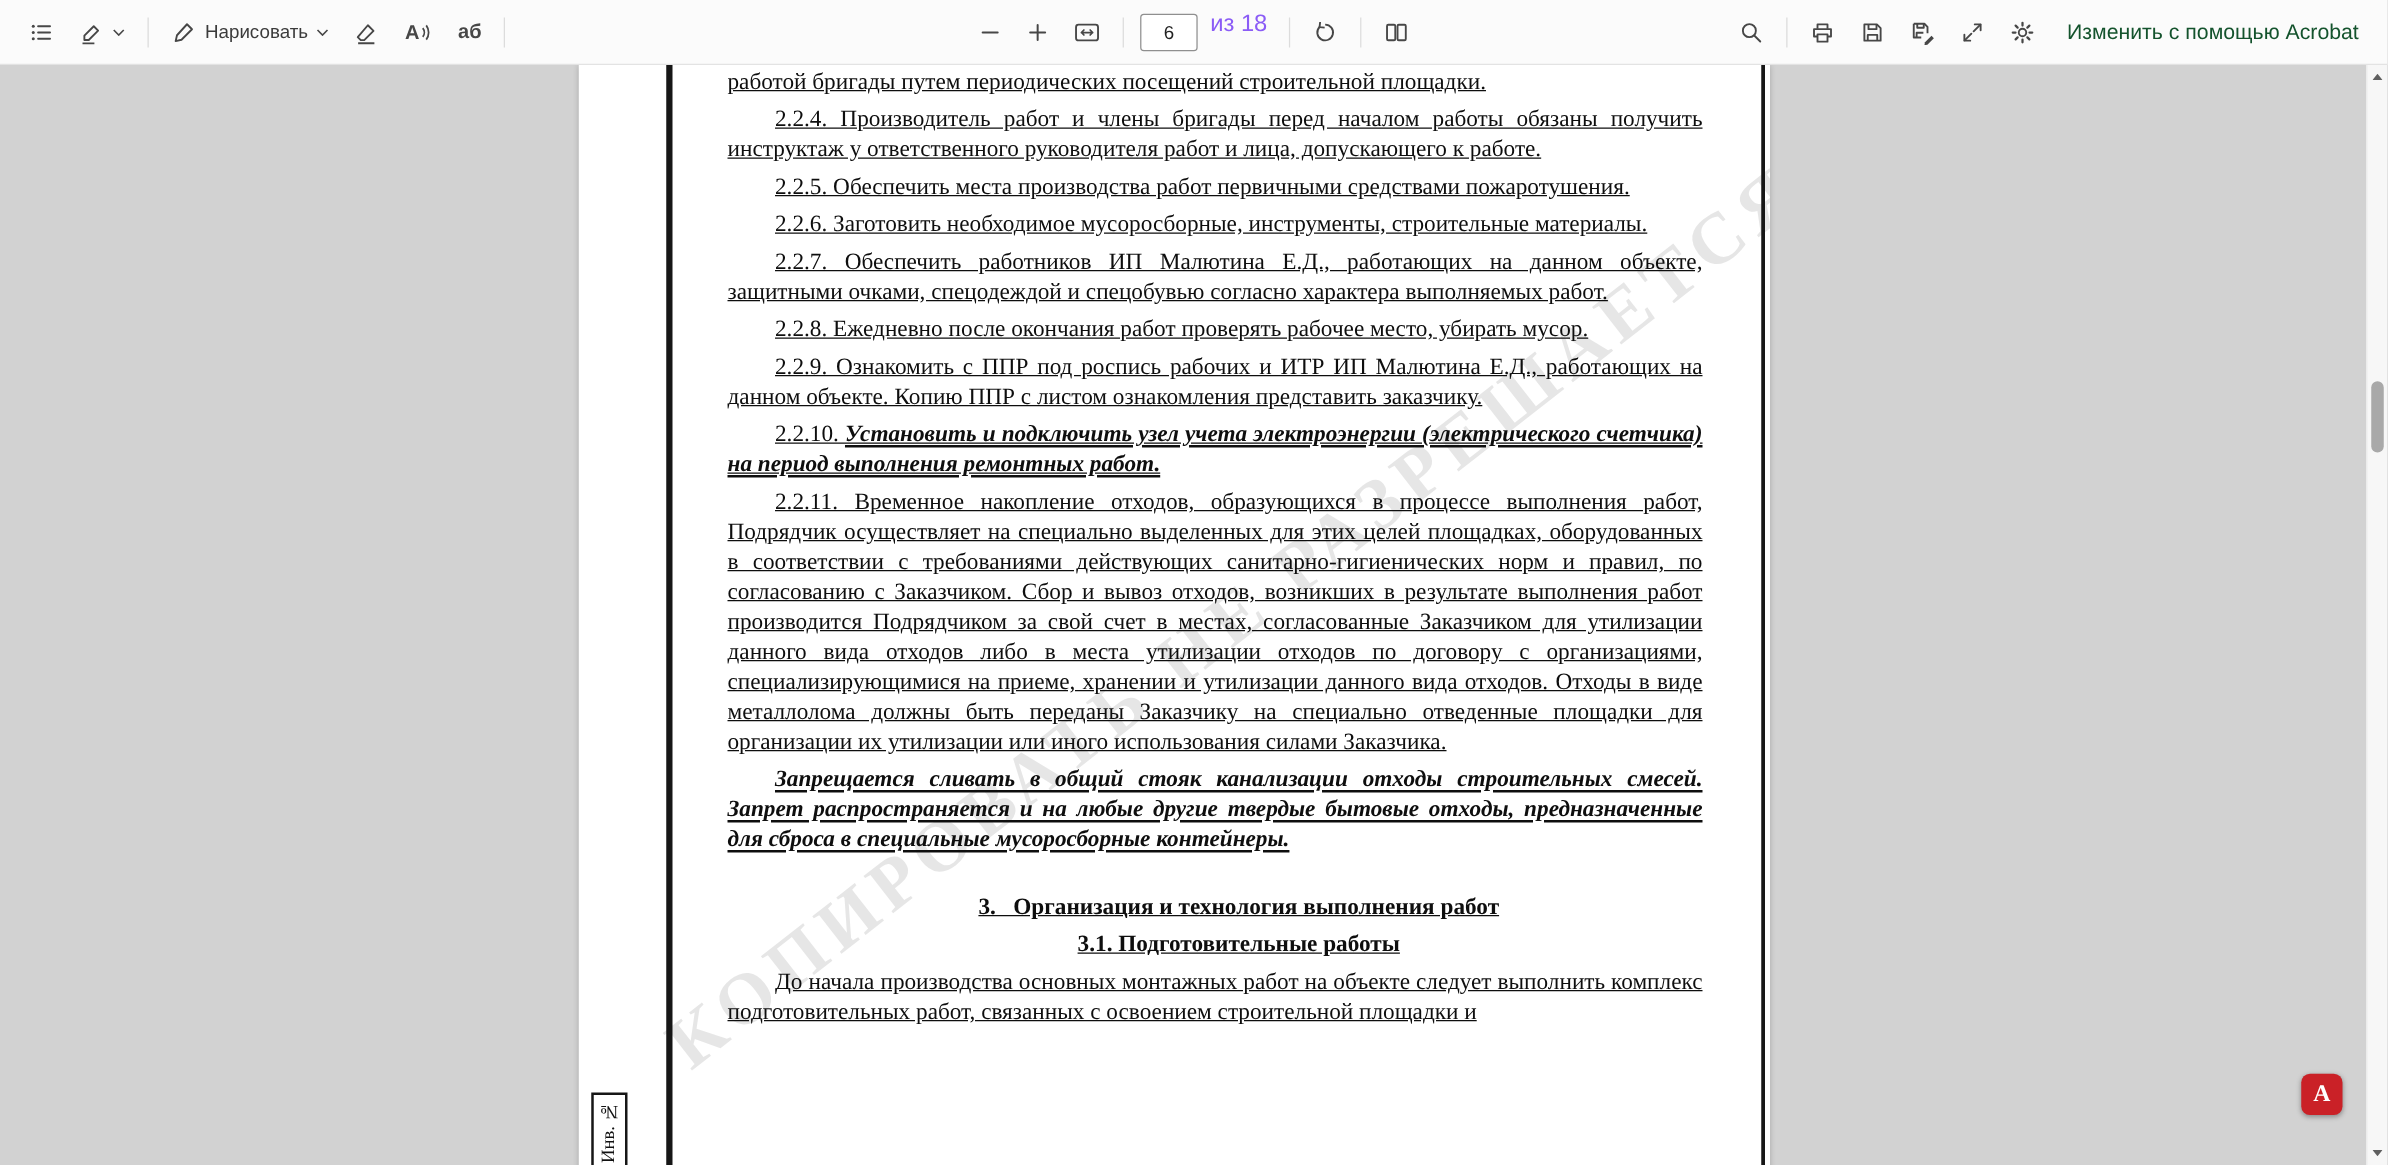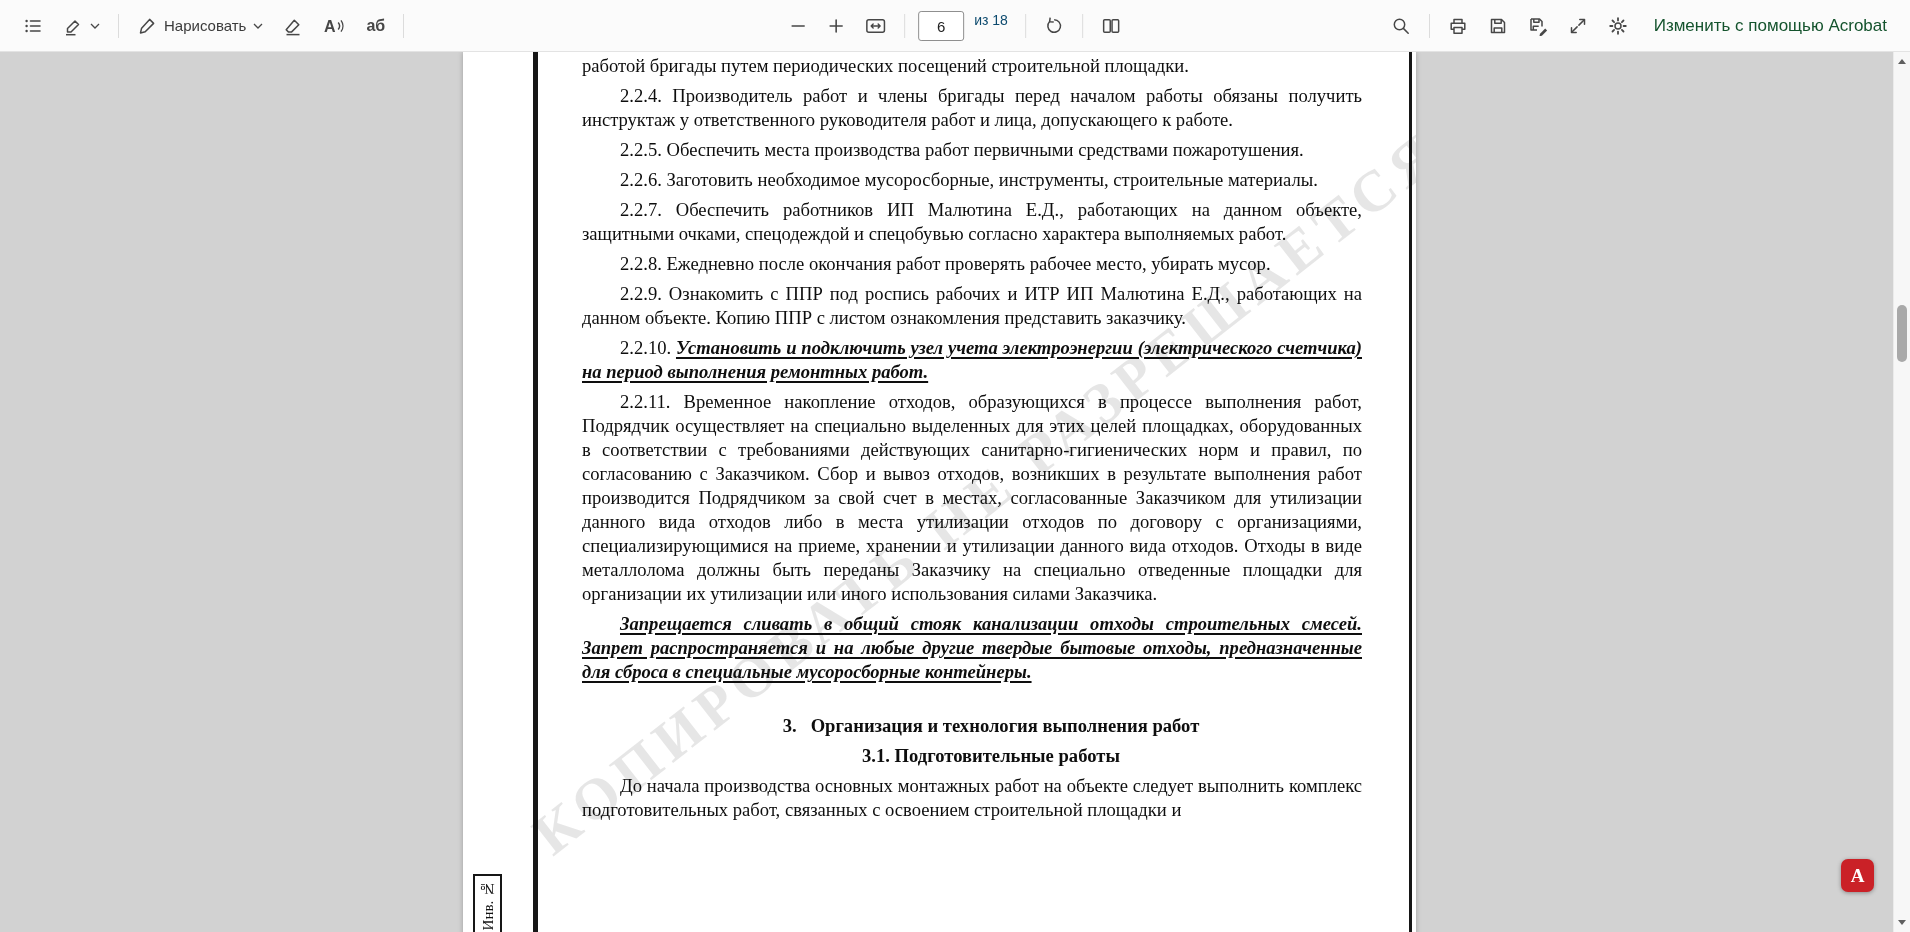--- a/index.html
+++ b/index.html
@@ -12,37 +12,37 @@
              padding:0 14px; z-index:20; }
   .tb-group { display:flex; align-items:center; gap:2px; }
   .tb-center { position:absolute; left:50%; top:0; height:52px; transform:translateX(-50%);
                display:flex; align-items:center; gap:2px; }
   .tb-btn { display:flex; align-items:center; gap:7px; padding:8px 9px; border:none; background:transparent;
             border-radius:4px; cursor:pointer; color:#3b3b3b; font-family:"Liberation Sans",sans-serif;
             font-size:15px; line-height:1; }
   .divider { width:1px; height:24px; background:#dcdcdc; margin:0 7px; flex:none; }
   .page-input { width:46px; height:30px; border:1px solid #8f8f8f; border-radius:3px; text-align:center;
                 font:15px "Liberation Sans",sans-serif; color:#222; background:#fff; margin:0 6px 0 4px; }
-  .page-count { font-size:14px; color:#0c4a6e; margin:0 8px 12px 2px; }
+  .page-count { font-size:19px; color:#8b5cf6; margin:0 8px 12px 2px; }
   .translate-glyph { font-size:16px; font-weight:600; color:#474747;text-align:center; }
   .acrobat-label { font-size:17px; color:#14532d; padding-left:6px; white-space:nowrap; }
   .icon { display:block; flex:none; }
 
   
   .content { position:absolute; top:52px; bottom:0; left:0; right:0; background:var(--canvas-bg,#d2d2d2); overflow:hidden; }
 
   
   .page { position:absolute; left:463px; top:0; width:953px; height:900px; background:#fff;
           overflow:hidden; box-shadow:0 0 5px rgba(0,0,0,.25); }
   .frame-left  { position:absolute; left:70px; top:0; bottom:0; width:5px; background:#161616; }
   .frame-right { position:absolute; right:4px; top:0; bottom:0; width:3px; background:#161616; }
 
   .doc-text { position:absolute; left:119px; top:2px; width:780px; font-family:"Liberation Serif",serif;
               font-size:18.6px; line-height:24px; color:#0e0e0e; text-align:justify; }
-  p.para { margin:0 0 6px 0; text-indent:38px; }
+  p.para { margin:0 0 6px 0; text-indent:38px;text-decoration:underline; }
   p.continuation { text-indent:0; }
   p.emphasis { font-weight:bold; font-style:italic; text-decoration:underline;
                text-decoration-thickness:1.5px; text-underline-offset:3px; }
   span.em { font-weight:bold; font-style:italic; text-decoration:underline;
             text-decoration-thickness:1.5px; text-underline-offset:3px;margin-top:42px; }
   p.heading { font-weight:bold; text-align:center; white-space:pre-wrap; }
   p.space-before { margin-top:30px; }
 
   .watermark { position:absolute; left:55%; top:49%; transform:translate(-50%,-50%) rotate(-38deg);
                font-family:"Liberation Serif",serif; font-size:58px; font-weight:700; letter-spacing:7px;

